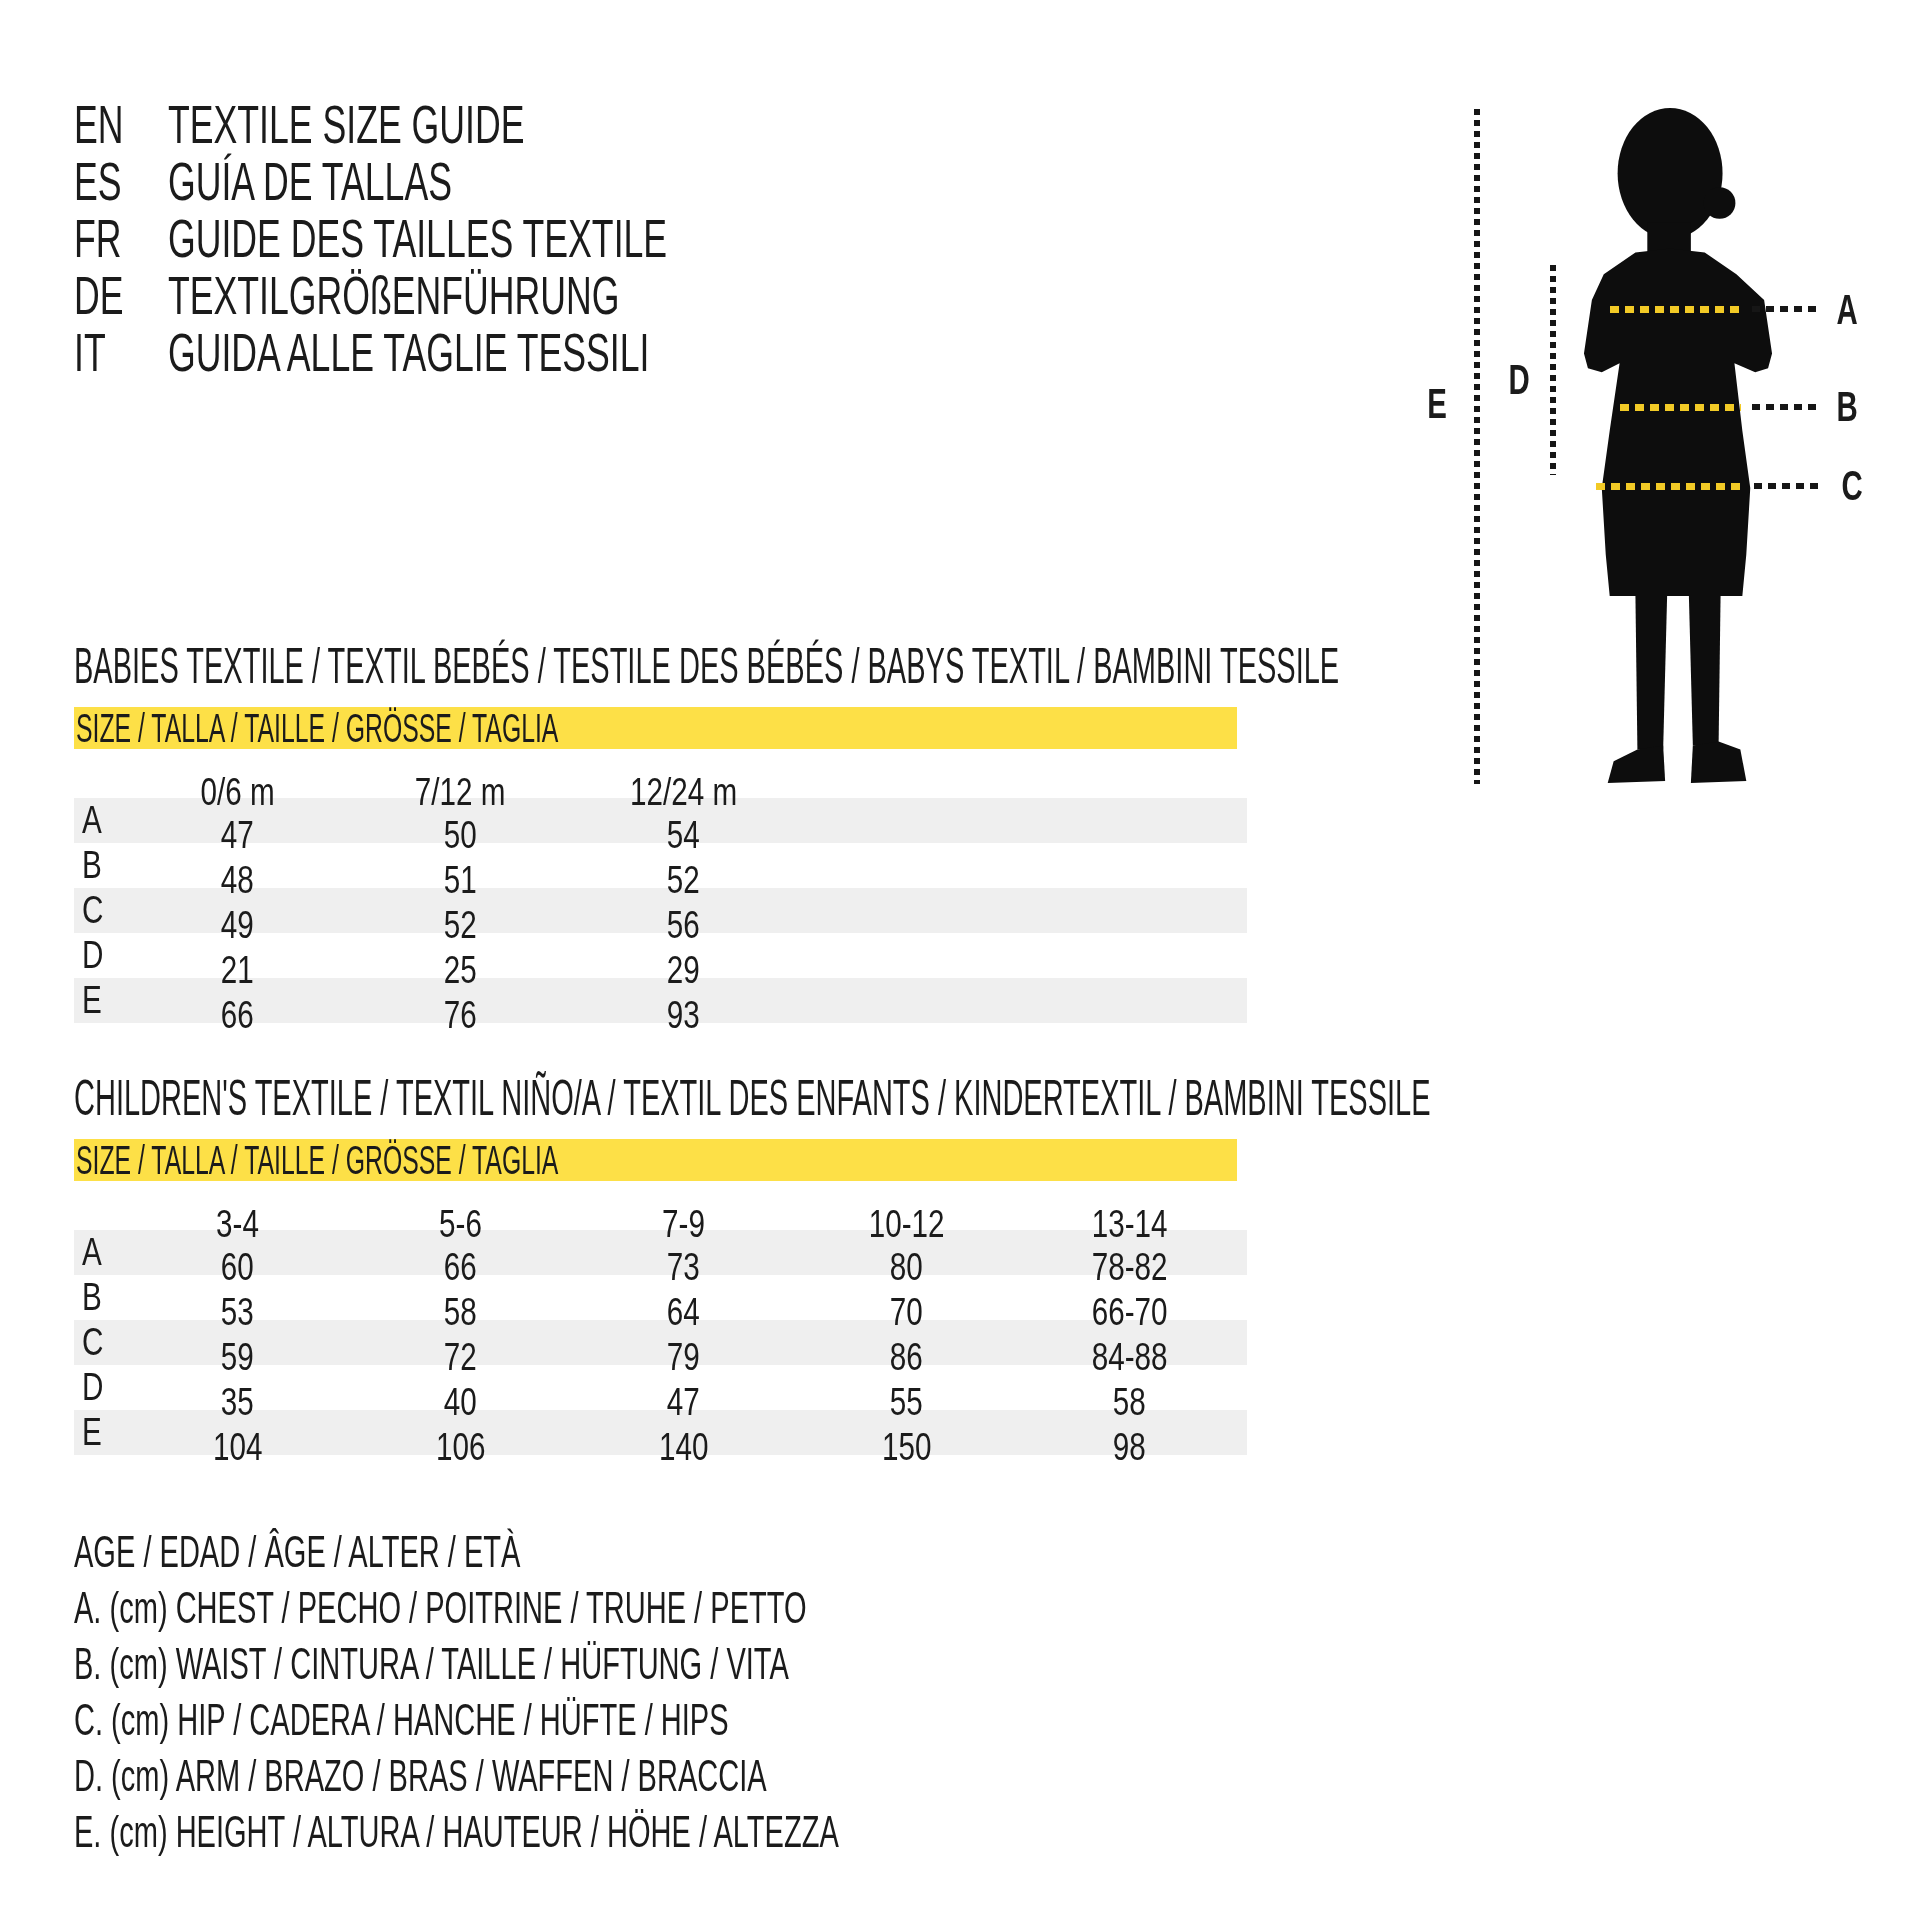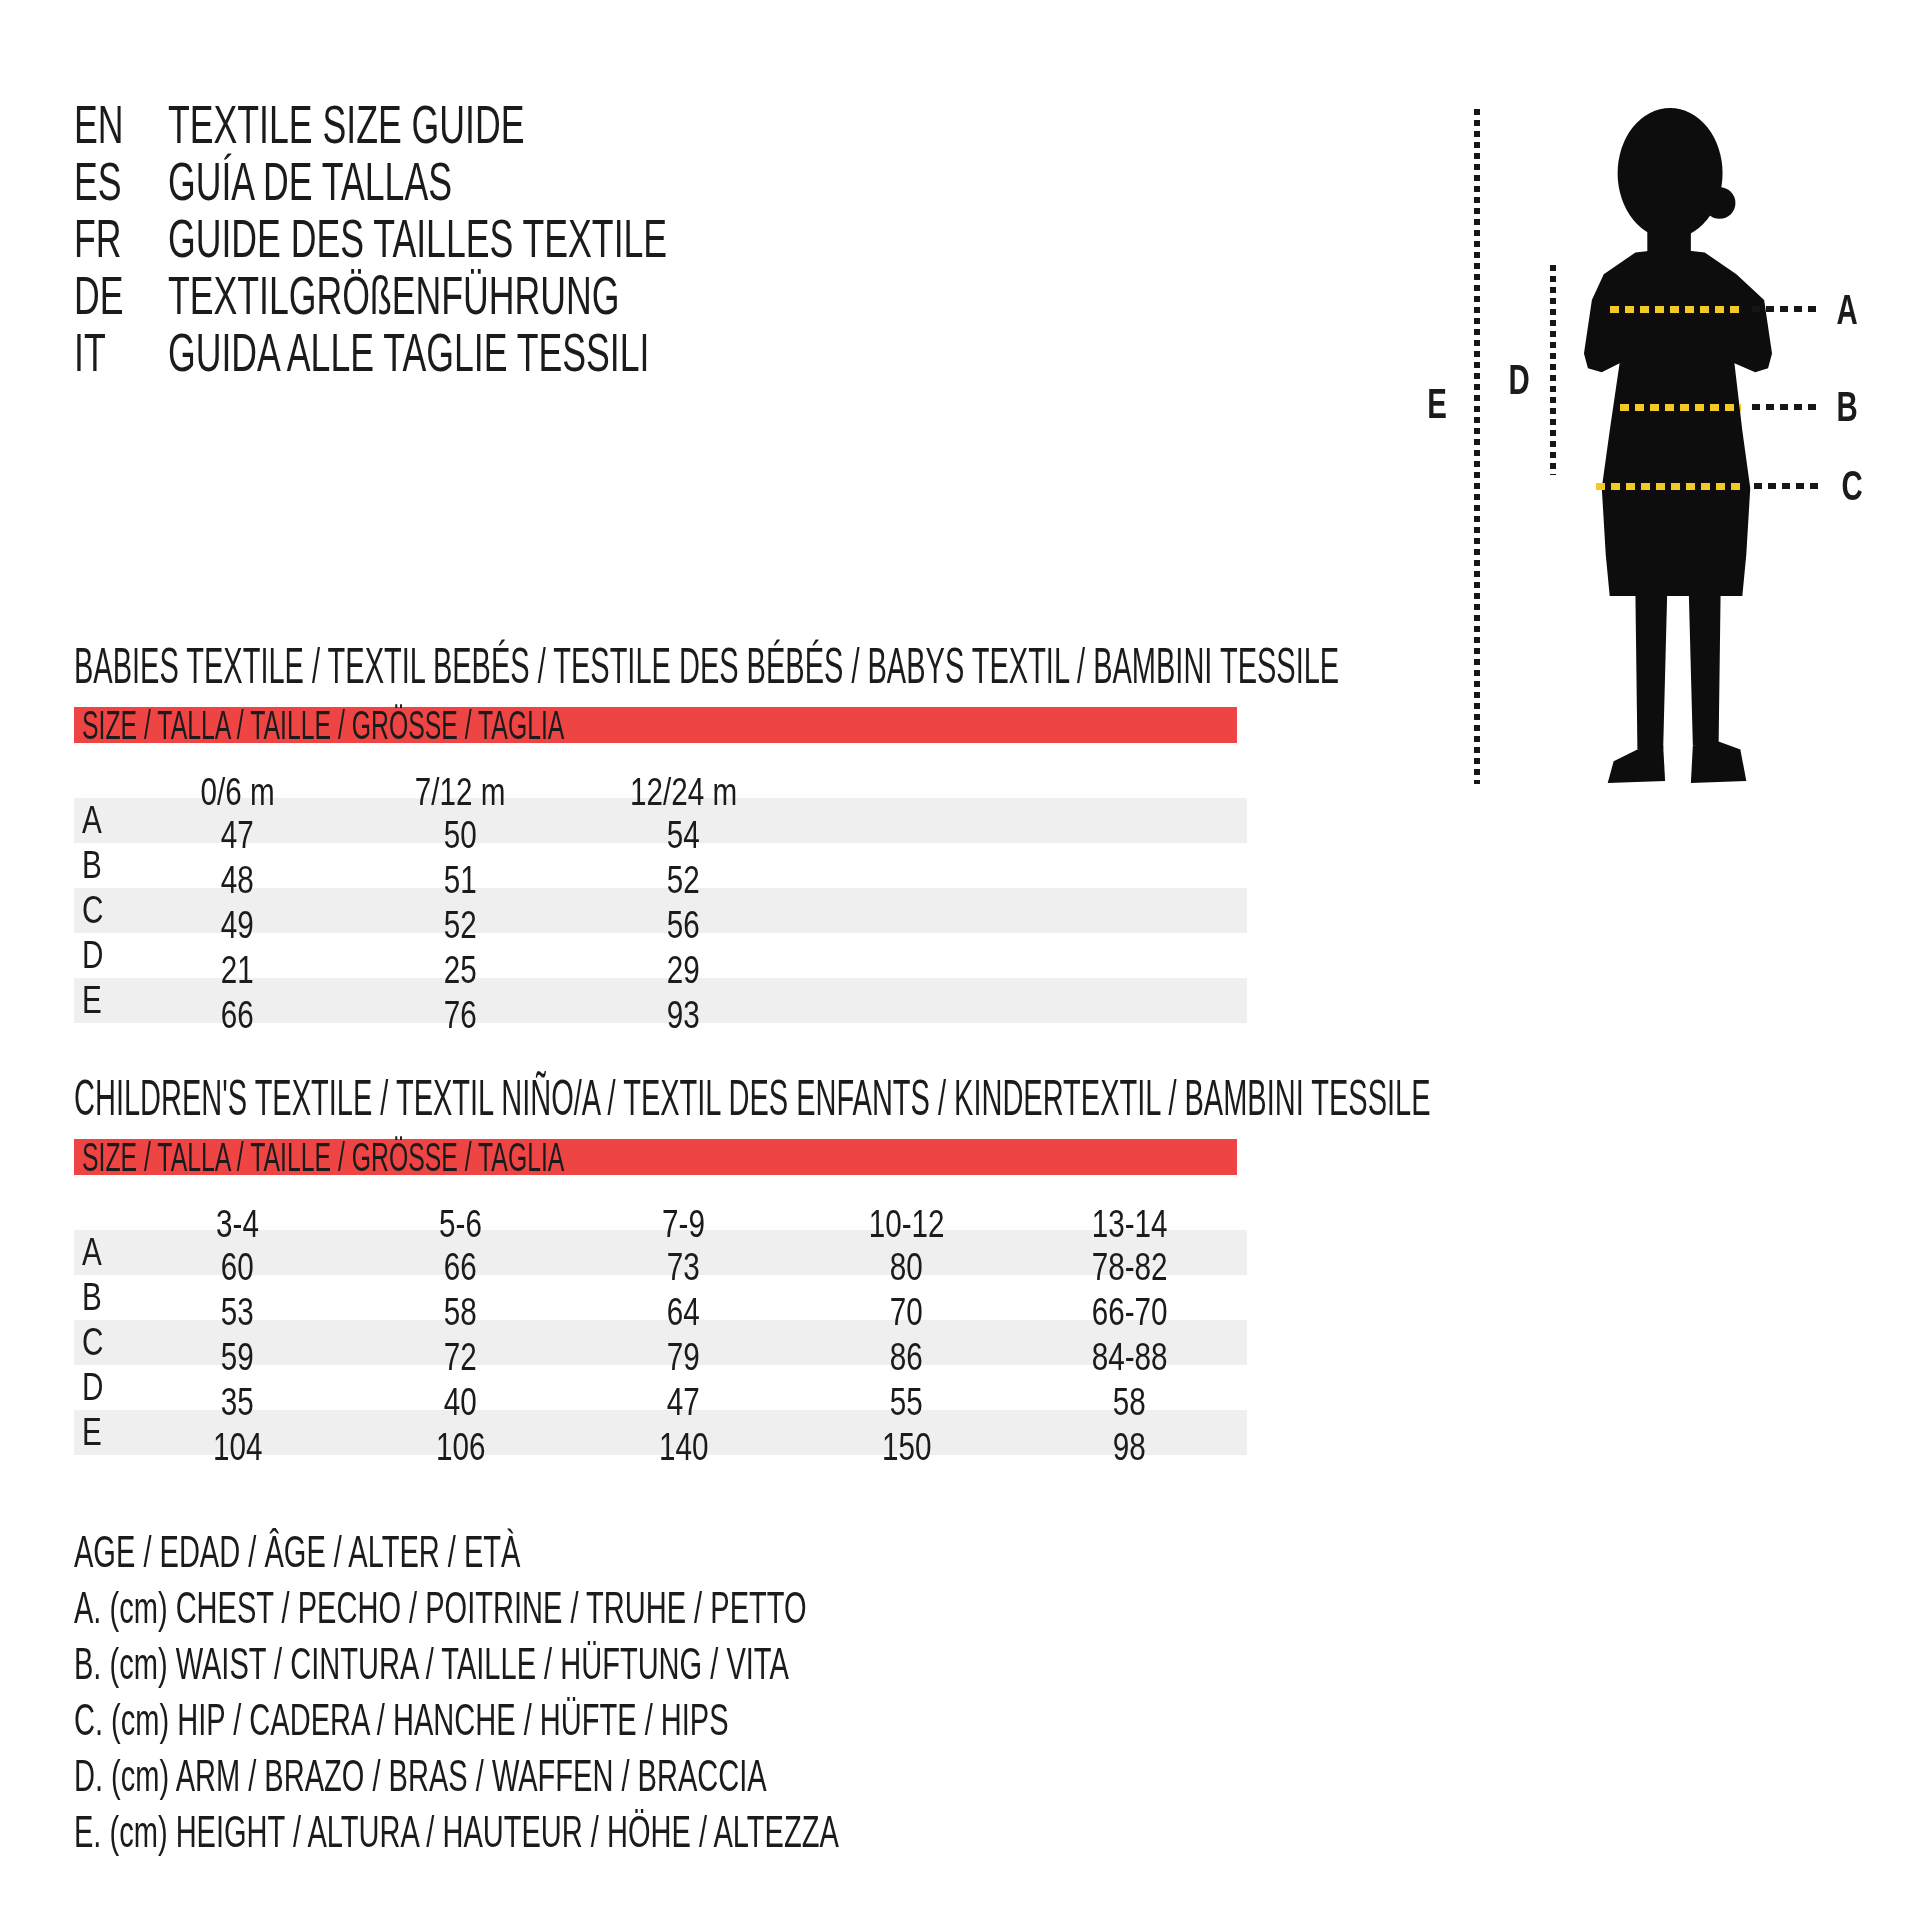--- a/index.html
+++ b/index.html
@@ -13,21 +13,21 @@
   .sx66{transform:scaleX(.66);}
   .sx70{transform:scaleX(.70);}
   .sx78{transform:scaleX(.78);}
   
   .lang-wrap{left:74px;top:95px;}
   .lang-row{display:flex;height:57px;align-items:center;font-size:54px;}
   .lang-code{width:94px;flex:0 0 94px;}
   
   .sec-heading{font-size:50px;height:52px;display:flex;align-items:center;}
   
-  .size-bar{left:74px;width:1163px;height:36px;background:#ef4444;display:flex;align-items:center;padding-left:8px;box-sizing:border-box;font-size:40px;}
+  .size-bar{left:74px;width:1163px;height:42px;background:#fde047;display:flex;align-items:center;padding-left:2px;box-sizing:border-box;font-size:40px;}
   
   .table{left:74px;width:1173px;}
   .trow{display:flex;align-items:center;height:45px;}
   .thead{height:41px;}
   .trow.alt{background:#efefef;}
   .tlabel{width:52px;flex:0 0 52px;padding-left:8px;box-sizing:border-box;font-size:38px;display:flex;align-items:center;}
   .tcell{width:223px;flex:0 0 223px;display:flex;justify-content:center;align-items:center;font-size:38px;margin-top:29px;}
   
   .legend-wrap{left:74px;top:1521px;}
   .legend-row{height:56px;display:flex;align-items:flex-end;font-size:44px;}

